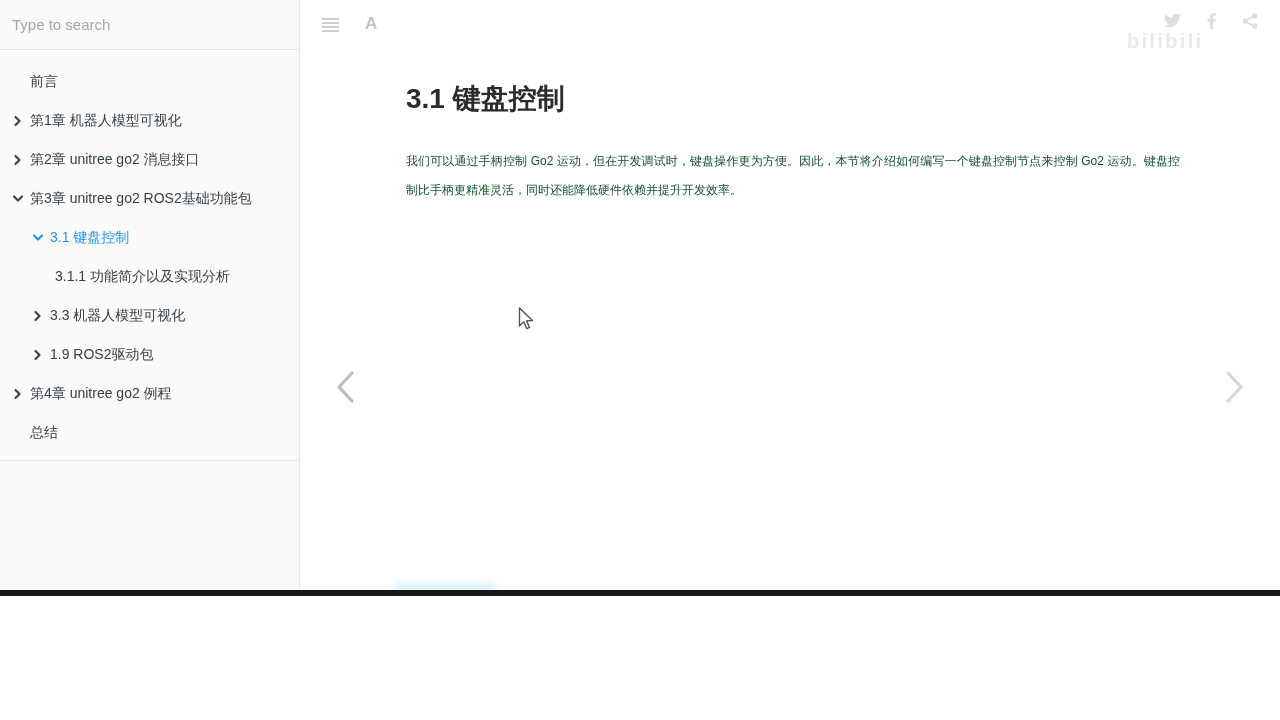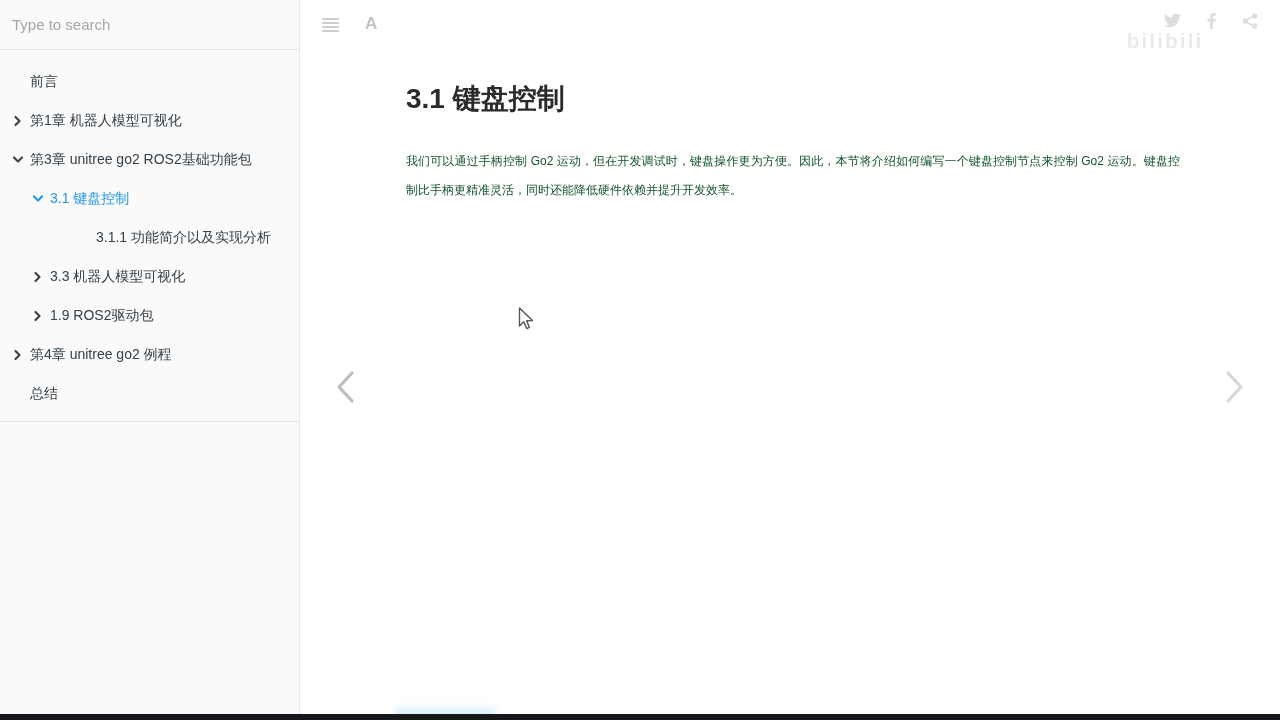--- a/index.html
+++ b/index.html
@@ -1,17 +1,17 @@
 <!DOCTYPE html>
 <html><head>
 <meta charset="utf-8">
 <style>
   html,body { margin:0; padding:0; background:#fff; }
   .app {
-    position:relative; width:1280px; height:720px; overflow:hidden;
+    position:relative; width:1280px; height:596px; overflow:hidden;
     background:#fff; font-family:"Liberation Sans","DejaVu Sans",sans-serif;
     -webkit-font-smoothing:antialiased;
   }
 
   
   .sidebar {
     position:absolute; left:0; top:0; width:300px; height:714px;
     background:#fafafa; border-right:1px solid #e7e7e7; box-sizing:border-box;
   }
   .search-box {
@@ -24,21 +24,21 @@
     font-family:"Liberation Sans","DejaVu Sans",sans-serif;
   }
   .search-box input::placeholder { color:#a6a6a6; }
   .nav { padding-top:12px; }
   .nav-item {
     position:relative; height:39px; display:flex; align-items:center;
     font-size:14px; color:#364149; cursor:pointer; white-space:nowrap;
   }
   .nav-item.level0 { padding-left:30px; }
   .nav-item.level1 { padding-left:50px; }
-  .nav-item.level2 { padding-left:96px; }
+  .nav-item.level2 { padding-left:55px; }
   .nav-item .chev { position:absolute; display:flex; align-items:center; color:#3c434a; }
   .nav-item.level0 .chev { left:12px; }
   .nav-item.level1 .chev { left:32px; }
   .nav-item.active .lbl, .nav-item.active .chev { color:#2196f3; }
   .sidebar-divider { margin-top:8px; border-top:1px solid #e4e4e4; }
   .sidebar-footer { padding:17px 30px 0; font-size:15px; color:#6e6e6e; }
 
   
   .main { position:absolute; left:301px; top:0; right:0; height:714px; background:#fff; }
   .toolbar { position:relative; height:50px; }
@@ -86,20 +86,28 @@
         <div class="nav-item level0">
           <span class="lbl">前言</span>
         </div>
         <div class="nav-item level0">
           <span class="chev">
             <svg width="12" height="12" viewBox="0 0 12 12" fill="none" stroke="currentColor" stroke-width="2.2" stroke-linecap="round" stroke-linejoin="round">
               <path d="M3.5 2 L7.5 6 L3.5 10"></path>
             </svg>
           </span>
           <span class="lbl">第1章 机器人模型可视化</span>
+        </div>
+        <div class="nav-item level0">
+          <span class="chev">
+            <svg width="12" height="12" viewBox="0 0 12 12" fill="none" stroke="currentColor" stroke-width="2.2" stroke-linecap="round" stroke-linejoin="round">
+              <path d="M3.5 2 L7.5 6 L3.5 10"></path>
+            </svg>
+          </span>
+          <span class="lbl">第2章 unitree go2 消息接口</span>
         </div>
         <div class="nav-item level0">
           <span class="chev">
             <svg width="12" height="12" viewBox="0 0 12 12" fill="none" stroke="currentColor" stroke-width="2.2" stroke-linecap="round" stroke-linejoin="round">
               <path d="M2 3.5 L6 7.5 L10 3.5"></path>
             </svg>
           </span>
           <span class="lbl">第3章 unitree go2 ROS2基础功能包</span>
         </div>
         <div class="nav-item level1 active">

